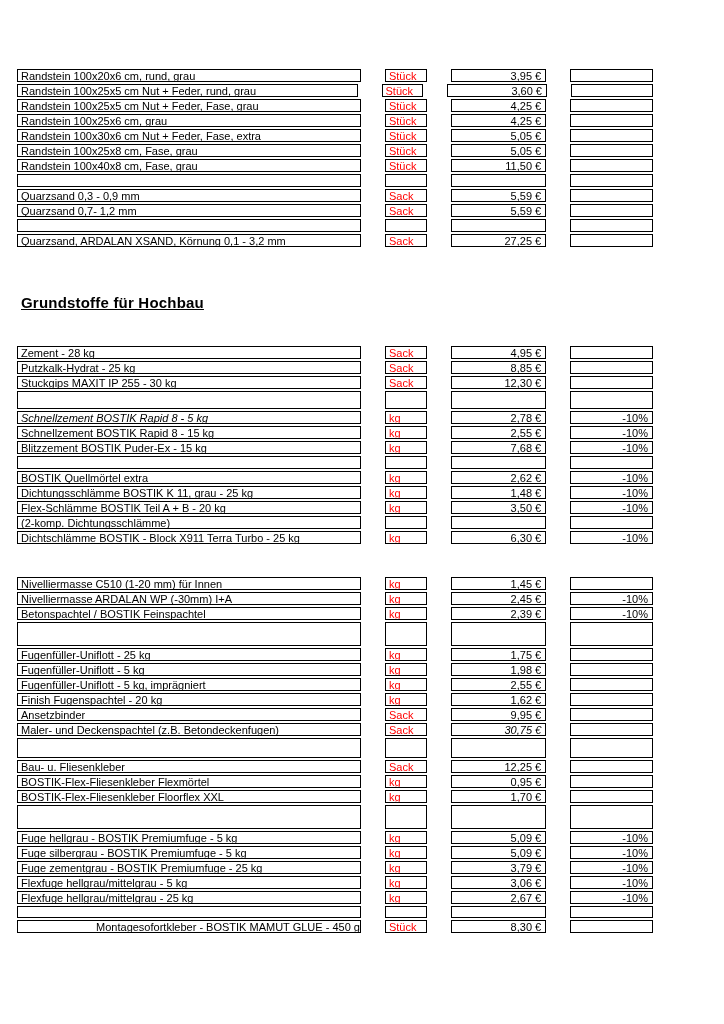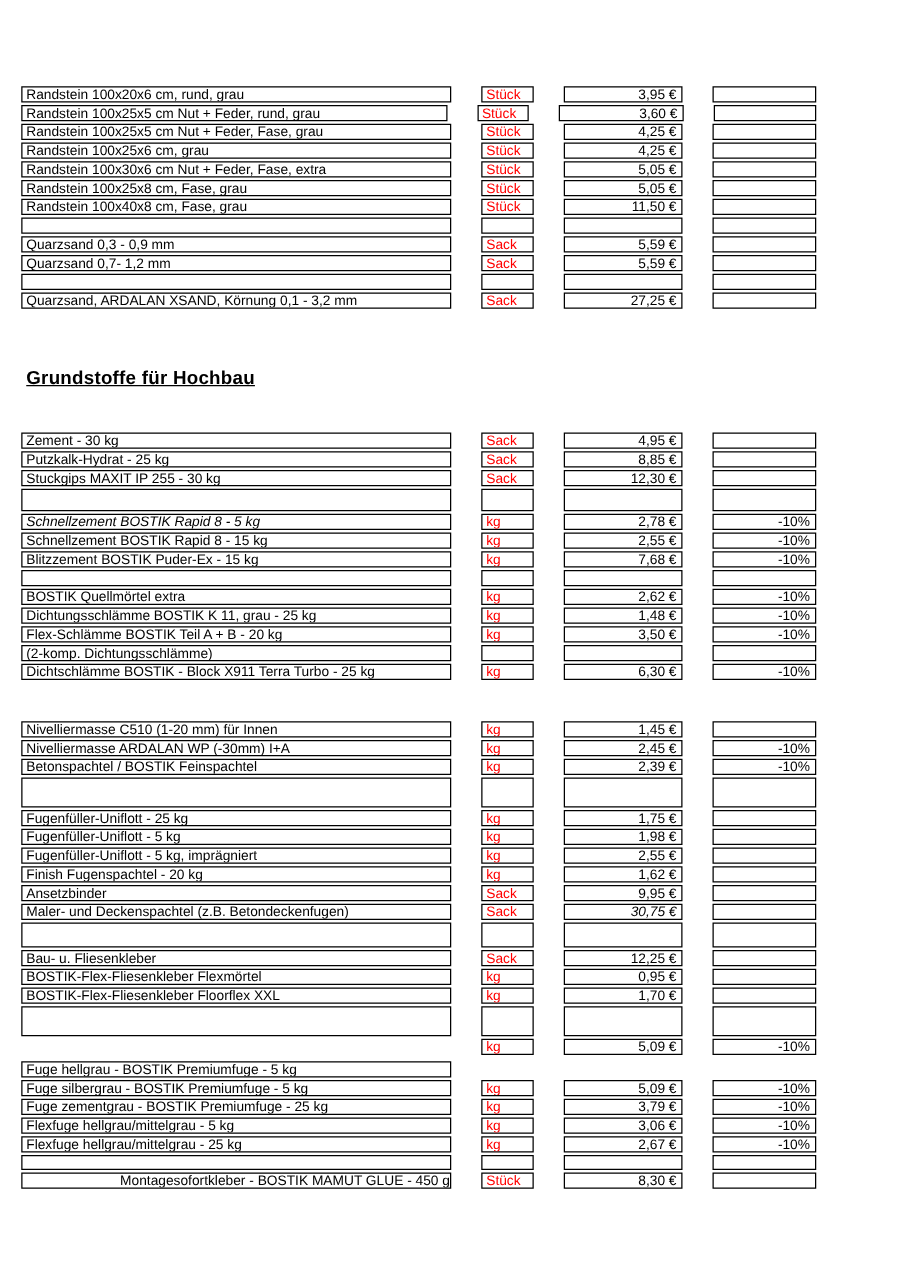--- a/index.html
+++ b/index.html
@@ -126,21 +126,21 @@
         <div class="cell c-unit" style="height: 13px;">Sack</div>
         <div class="cell c-price" style="height: 13px;">27,25 €</div>
         <div class="cell c-discount" style="height: 13px;"></div>
       </div>
     </div>
 
   <h2 class="heading">Grundstoffe für Hochbau</h2>
 
   <div id="table-1" class="price-table" style="top:346px">
       <div class="row">
-        <div class="cell c-name" style="height: 13px;">Zement - 30 kg</div>
+        <div class="cell c-name" style="height: 13px;">Zement - 28 kg</div>
         <div class="cell c-unit" style="height: 13px;">Sack</div>
         <div class="cell c-price" style="height: 13px;">4,95 €</div>
         <div class="cell c-discount" style="height: 13px;"></div>
       </div>
       <div class="row">
         <div class="cell c-name" style="height: 13px;">Putzkalk-Hydrat - 25 kg</div>
         <div class="cell c-unit" style="height: 13px;">Sack</div>
         <div class="cell c-price" style="height: 13px;">8,85 €</div>
         <div class="cell c-discount" style="height: 13px;"></div>
       </div>
@@ -297,21 +297,21 @@
         <div class="cell c-price" style="height: 13px;">1,70 €</div>
         <div class="cell c-discount" style="height: 13px;"></div>
       </div>
       <div class="row">
         <div class="cell c-name" style="height: 24px;"></div>
         <div class="cell c-unit" style="height: 24px;"></div>
         <div class="cell c-price" style="height: 24px;"></div>
         <div class="cell c-discount" style="height: 24px;"></div>
       </div>
       <div class="row">
-        <div class="cell c-name" style="height: 13px; margin-top: 18px;">Fuge hellgrau - BOSTIK  Premiumfuge - 5 kg</div>
+        <div class="cell c-name" style="height: 13px;">Fuge hellgrau - BOSTIK  Premiumfuge - 5 kg</div>
         <div class="cell c-unit" style="height: 13px;">kg</div>
         <div class="cell c-price" style="height: 13px;">5,09 €</div>
         <div class="cell c-discount" style="height: 13px;">-10%</div>
       </div>
       <div class="row">
         <div class="cell c-name" style="height: 13px;">Fuge silbergrau - BOSTIK  Premiumfuge - 5 kg</div>
         <div class="cell c-unit" style="height: 13px;">kg</div>
         <div class="cell c-price" style="height: 13px;">5,09 €</div>
         <div class="cell c-discount" style="height: 13px;">-10%</div>
       </div>

